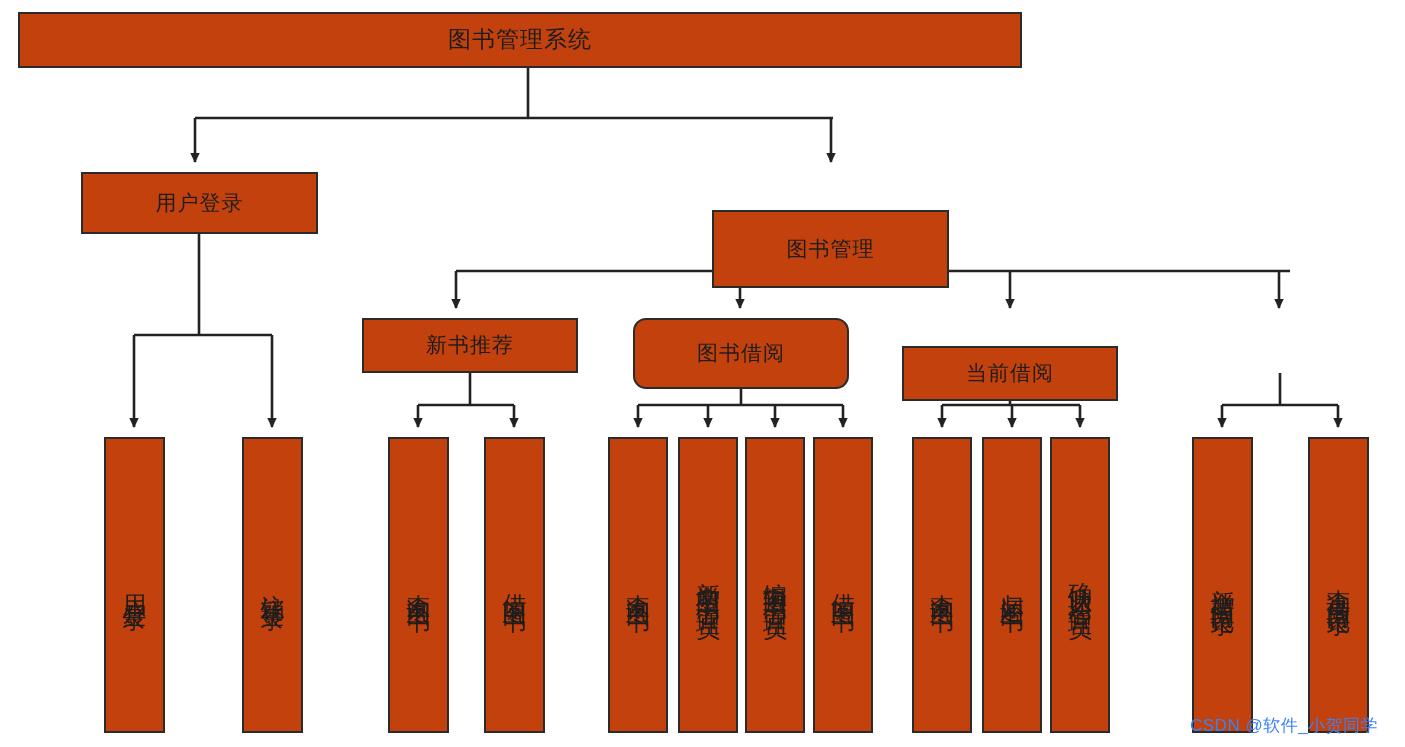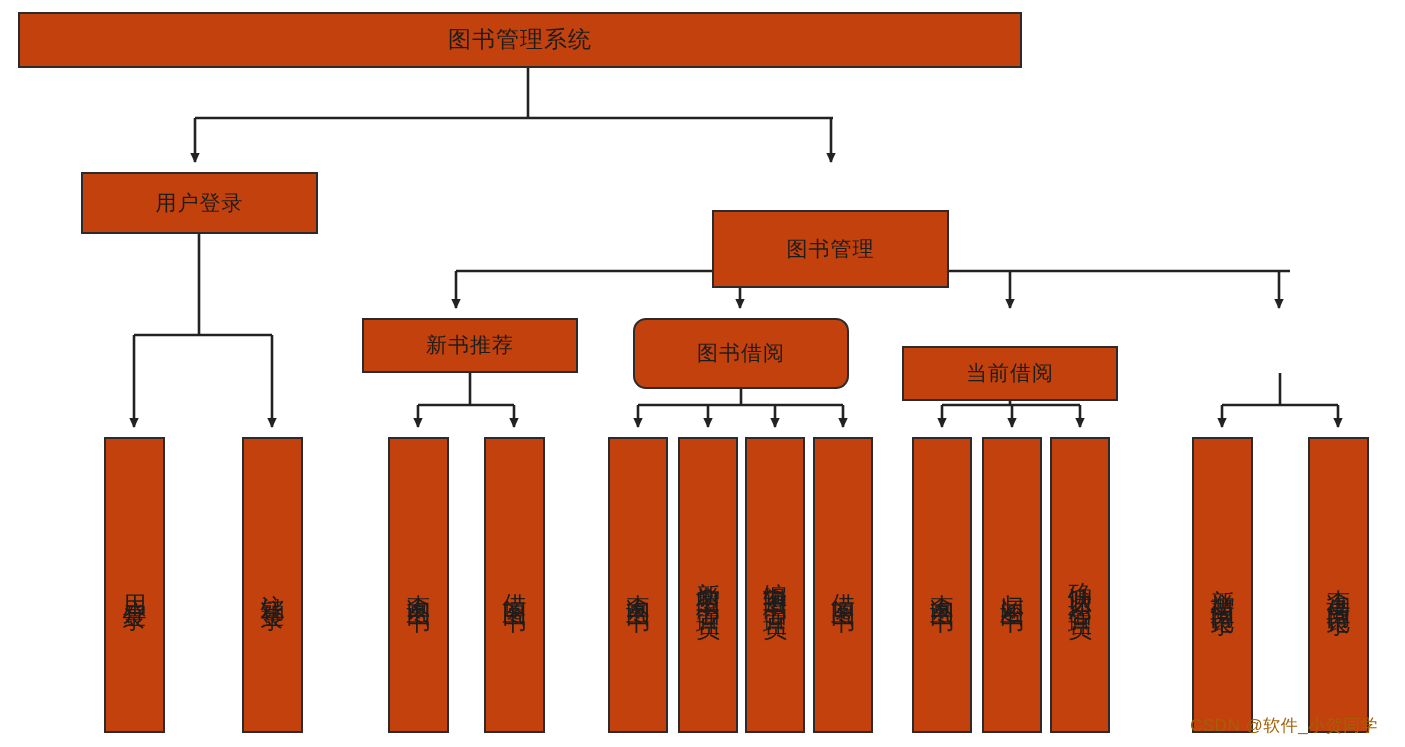--- a/index.html
+++ b/index.html
@@ -54,21 +54,21 @@
     writing-mode: vertical-rl;
     text-orientation: upright;
     font-size: 24px;
     letter-spacing: 5px;
     line-height: 1;
     white-space: nowrap;
   }
   .watermark {
     position: absolute;
     font-size: 17px;
-    color: #a16207;
+    color: #3b82f6;
     white-space: nowrap;
     letter-spacing: 0.5px;
   }
 </style>
 </head>
 <body>
 
 <div id="canvas">
 
   <svg id="edges" viewBox="0 0 1405 747" width="1405" height="747" xmlns="http://www.w3.org/2000/svg">

